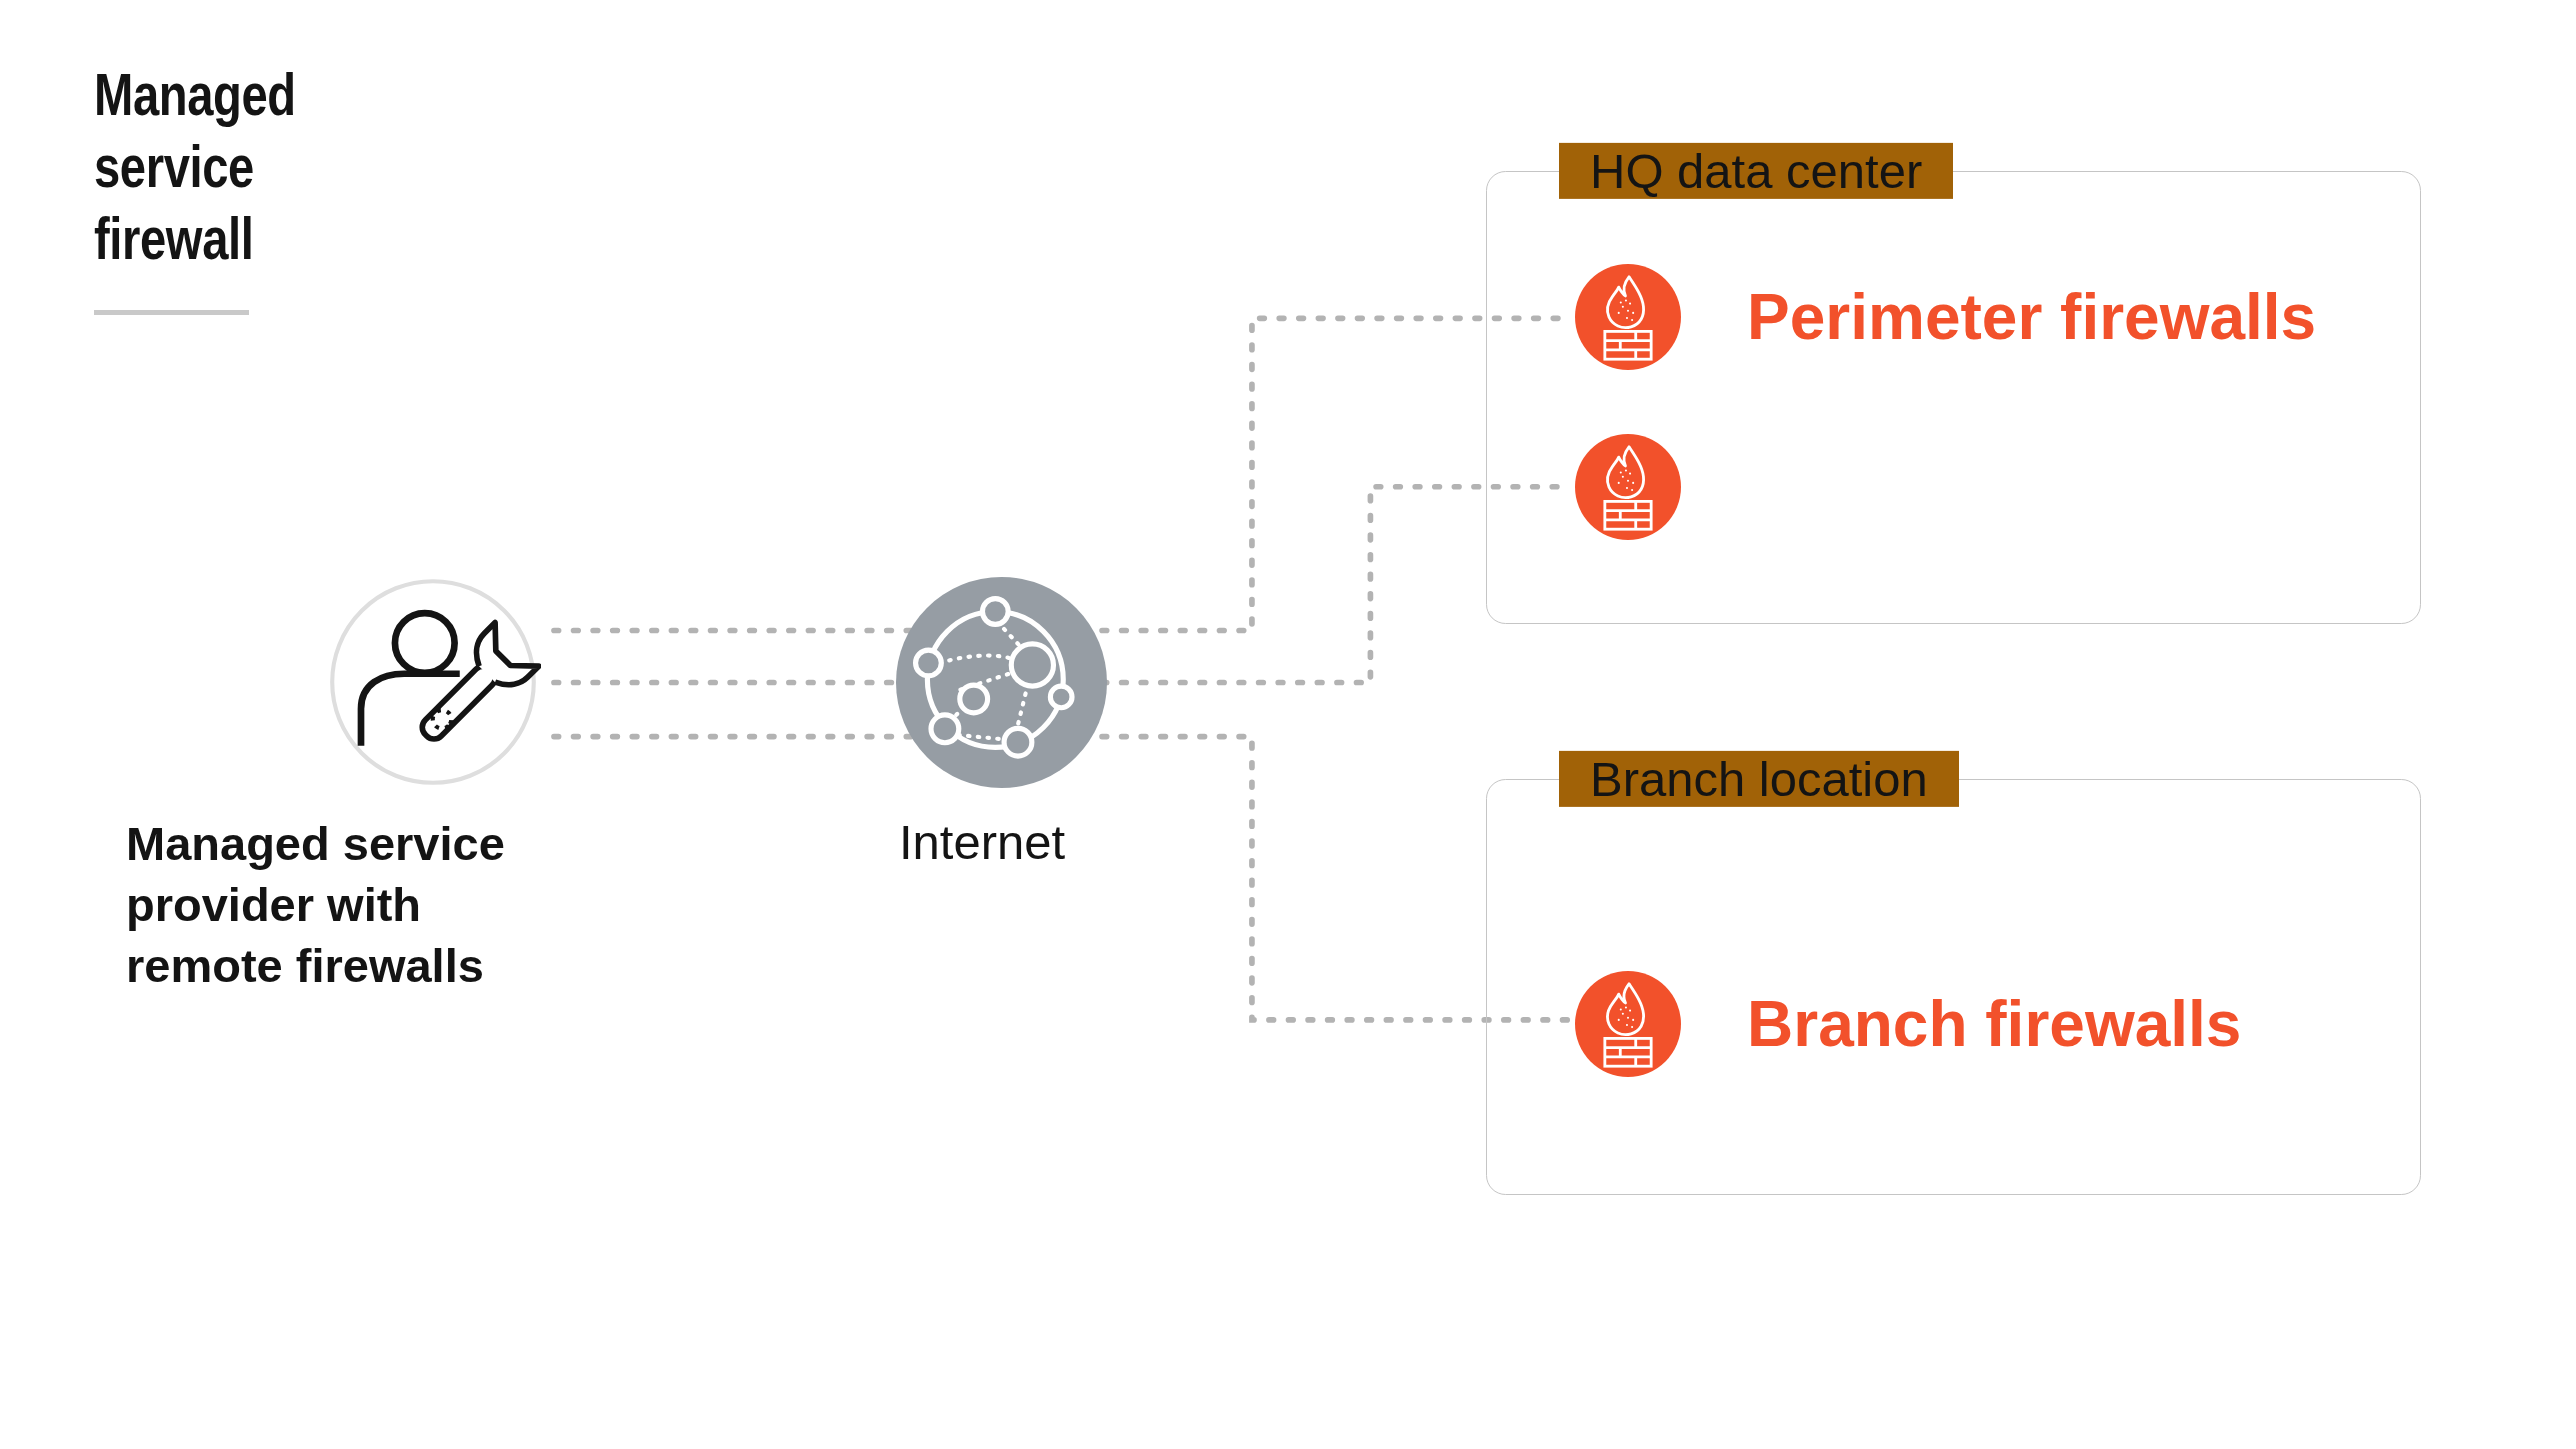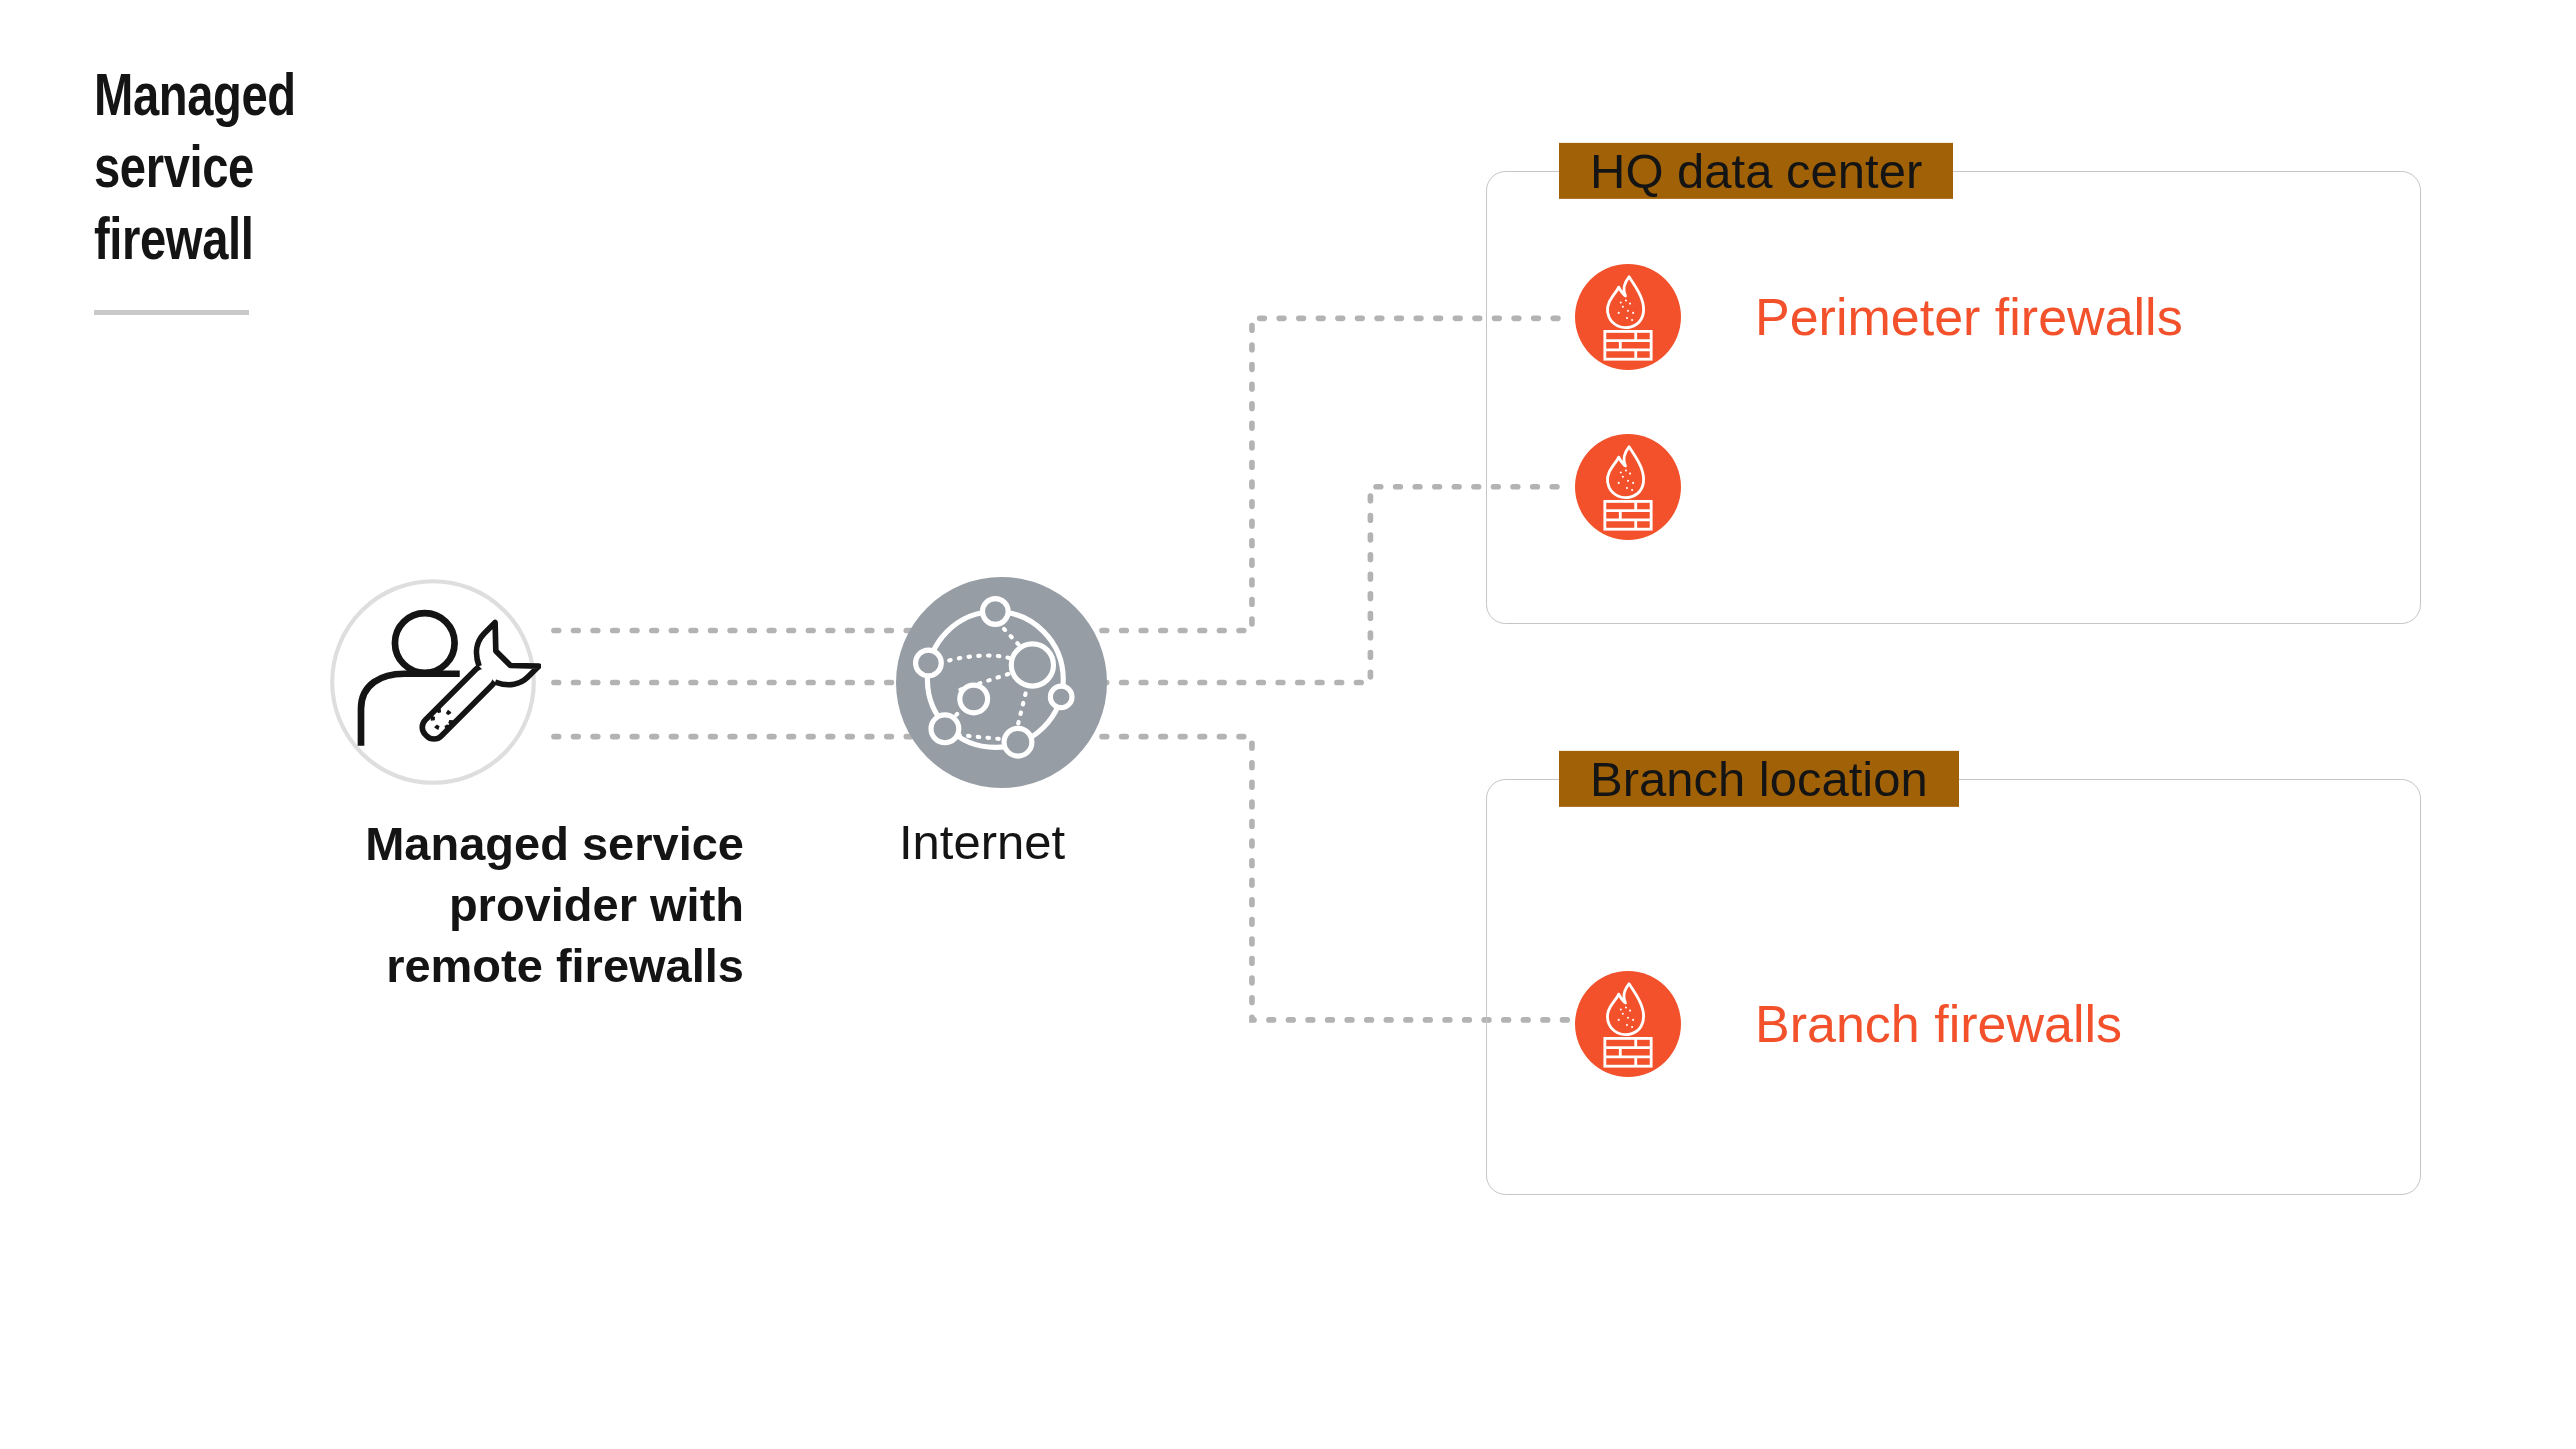--- a/index.html
+++ b/index.html
@@ -68,42 +68,41 @@
   
   .node-svg{position:absolute; display:block;}
   .fw-item{
     position:absolute;
     display:flex;
     align-items:center;
     gap:66px;
   }
   .fw-item svg{display:block; flex:0 0 auto;}
   .fw-label{
-    font-size:52px;
-    font-weight:normal;
+    font-size:64px;
+    font-weight:bold;
     color:var(--orange);
     white-space:nowrap;
-    margin-left:8px;
   }
   
   .internet-label{
     position:absolute;
     left:899px; top:818px;
     width:206px;
     text-align:left;
     font-size:49px;
     line-height:1;
     color:var(--text);
     white-space:nowrap;
   }
   .provider-caption{
     position:absolute;
     left:126px; top:813px;
     width:618px;
-    text-align:right;
+    text-align:left;
     font-size:47px;
     line-height:61px;
     font-weight:bold;
     color:var(--text);
   }
   .provider-caption span{display:block;}
 </style>
 </head>
 <body>
 

